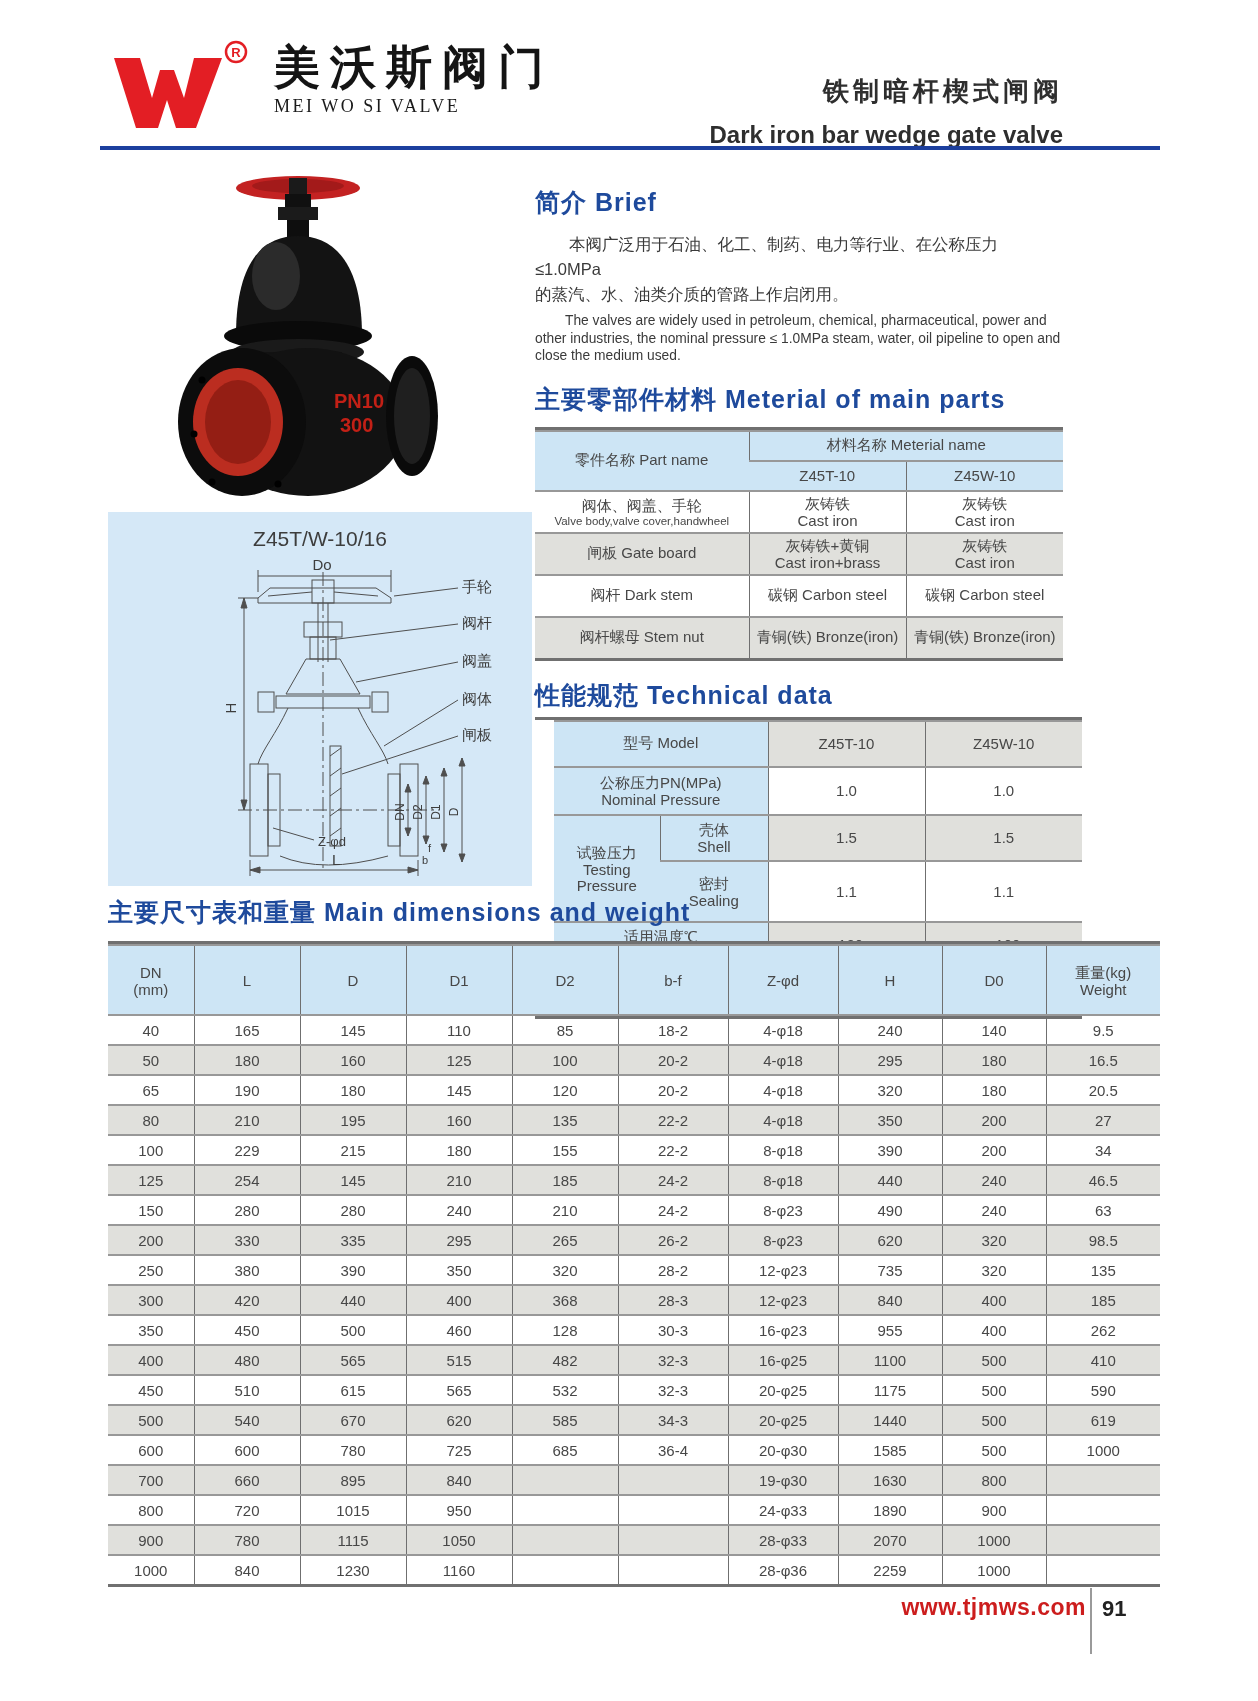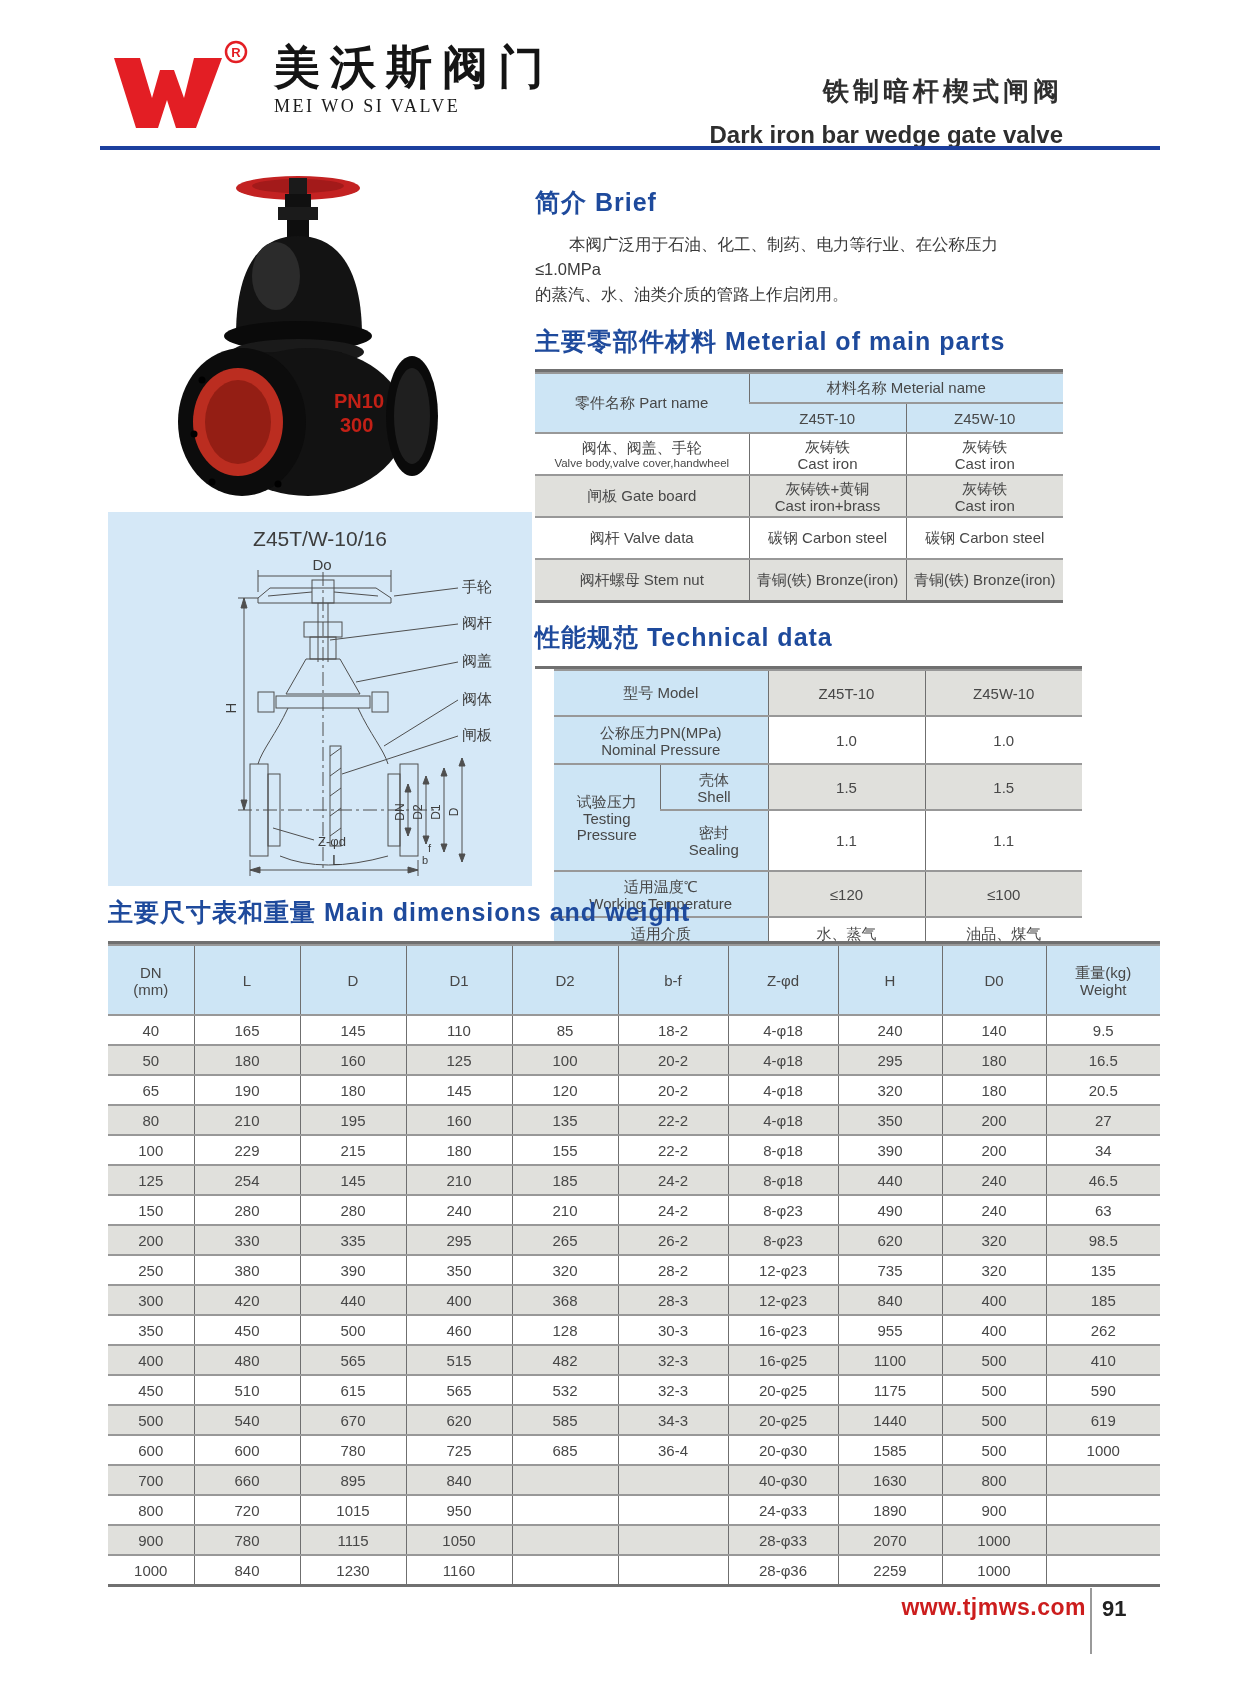--- a/index.html
+++ b/index.html
@@ -40,21 +40,21 @@
   .gray{background:#e0e0dc;}
   .cell-l1{line-height:19px;}
   .cell-l2{line-height:16px;}
   .cell-sm{font-size:11.5px;line-height:13px;}
 
   .mat-wrap{margin-top:11px;width:528px;}
   .mat-table{width:528px;font-size:15px;}
   .mat-table td{height:36px;}
   .mat-table .hrow td{height:24px;}
 
-  .tech-wrap{margin-top:12px;width:528px;padding-left:19px;}
+  .tech-wrap{margin-top:5px;width:528px;padding-left:19px;}
   .tech-table{width:528px;font-size:15px;}
 
   .right-gap{height:18px;}
 
   
   .dims-section{position:absolute;left:108px;top:896px;width:1052px;}
   .dims-wrap{margin-top:12px;}
   .dims-table{width:1052px;font-size:15px;}
   .dims-table th{height:64px;background:#cde5f5;font-size:15px;}
   .dims-table td{height:24px;}
@@ -214,20 +214,21 @@
     </svg>
   </div>
 
   <div class="right-col">
 
     <h2 class="section-heading">简介  Brief</h2>
     <div class="brief-cn">
       <div class="indent">本阀广泛用于石油、化工、制药、电力等行业、在公称压力≤1.0MPa</div>
       <div>的蒸汽、水、油类介质的管路上作启闭用。</div>
     </div>
+    <p class="brief-en">The valves are widely used in petroleum, chemical, pharmaceutical, power and other industries, the nominal pressure ≤ 1.0MPa  steam, water, oil pipeline to open and close the medium used.</p>
 
     <div class="right-gap"></div>
     <h2 class="section-heading">主要零部件材料   Meterial of main parts</h2>
 
     <div class="tbl-wrap mat-wrap">
       <table class="data-table mat-table">
         <colgroup>
             <col style="width:214px">
             <col style="width:157px">
             <col style="width:157px">
@@ -260,21 +261,21 @@
           <td>
             <div class="cell-l1">灰铸铁+黄铜</div>
             <div class="cell-l2">Cast iron+brass</div>
           </td>
           <td>
             <div class="cell-l1">灰铸铁</div>
             <div class="cell-l2">Cast iron</div>
           </td>
         </tr>
         <tr>
-          <td>阀杆 Valve data</td>
+          <td>阀杆 Dark stem</td>
           <td>碳钢 Carbon steel</td>
           <td>碳钢 Carbon steel</td>
         </tr>
         <tr class="gray">
           <td>阀杆螺母 Stem nut</td>
           <td>青铜(铁) Bronze(iron)</td>
           <td>青铜(铁) Bronze(iron)</td>
         </tr>
       </tbody>
         </table>
@@ -586,21 +587,21 @@
               <td>500</td>
               <td>1000</td>
             </tr>
             <tr class="gray">
               <td>700</td>
               <td>660</td>
               <td>895</td>
               <td>840</td>
               <td></td>
               <td></td>
-              <td>40-φ30</td>
+              <td>19-φ30</td>
               <td>1630</td>
               <td>800</td>
               <td></td>
             </tr>
             <tr>
               <td>800</td>
               <td>720</td>
               <td>1015</td>
               <td>950</td>
               <td></td>

